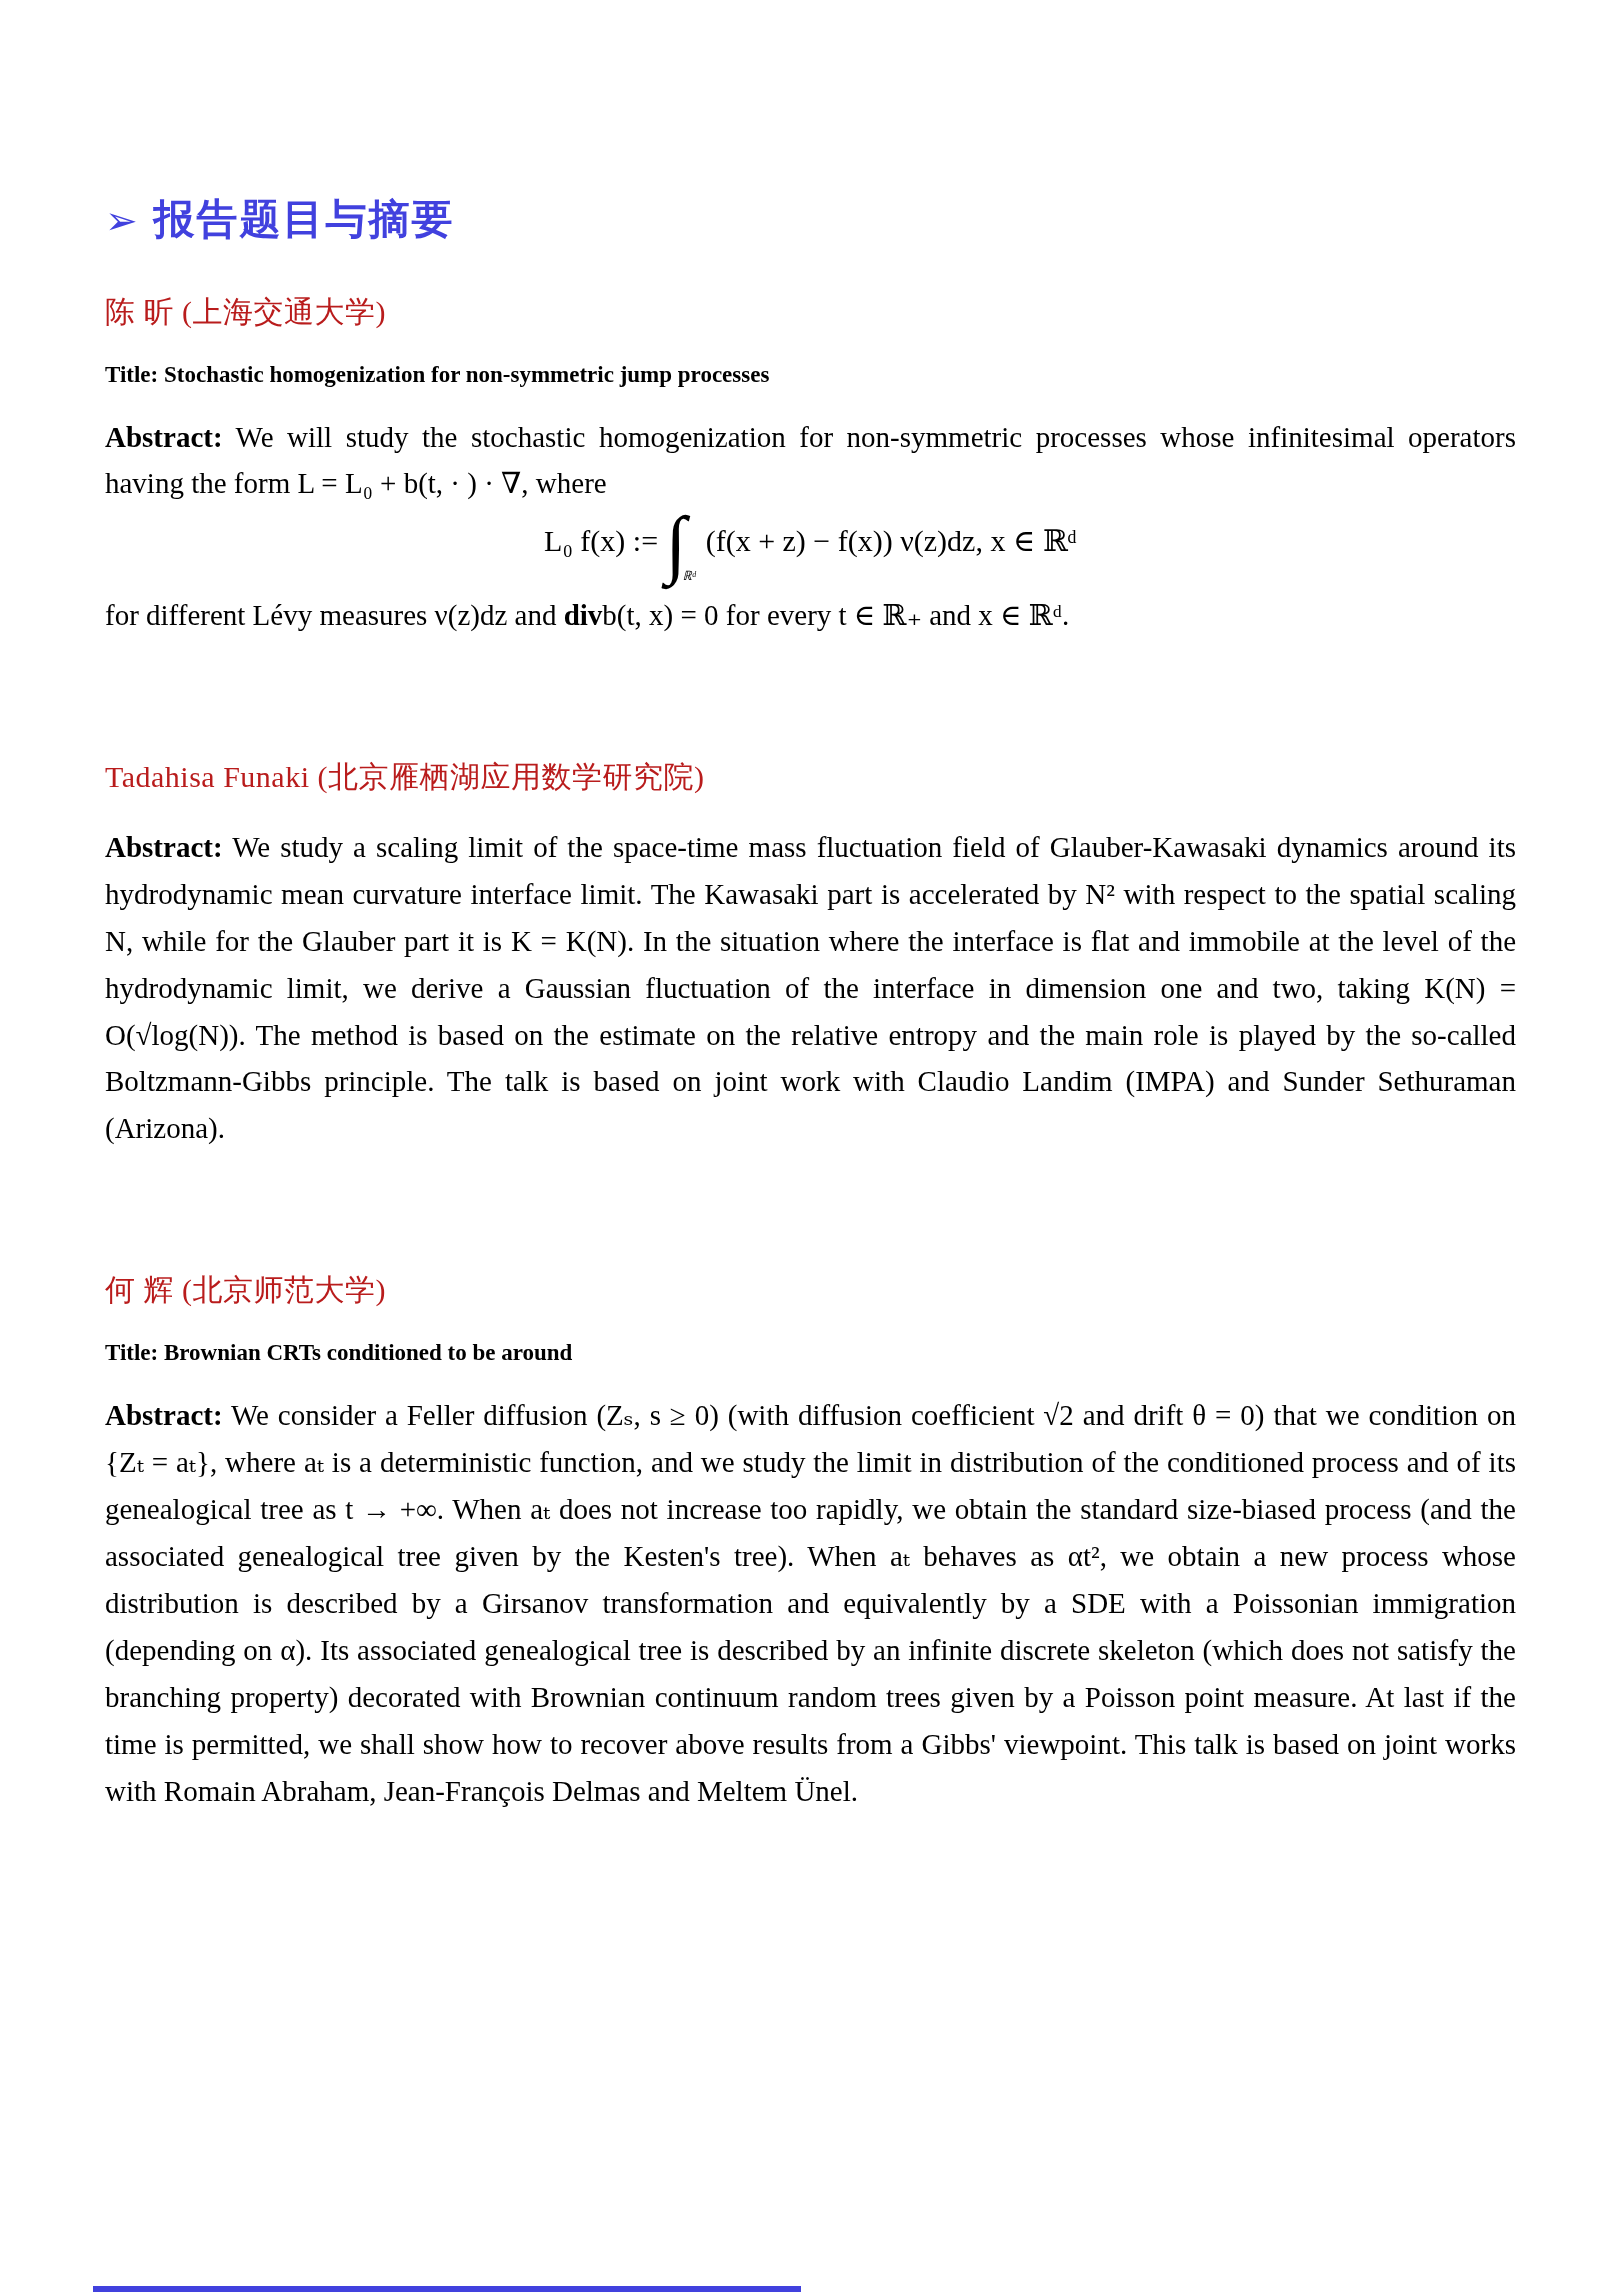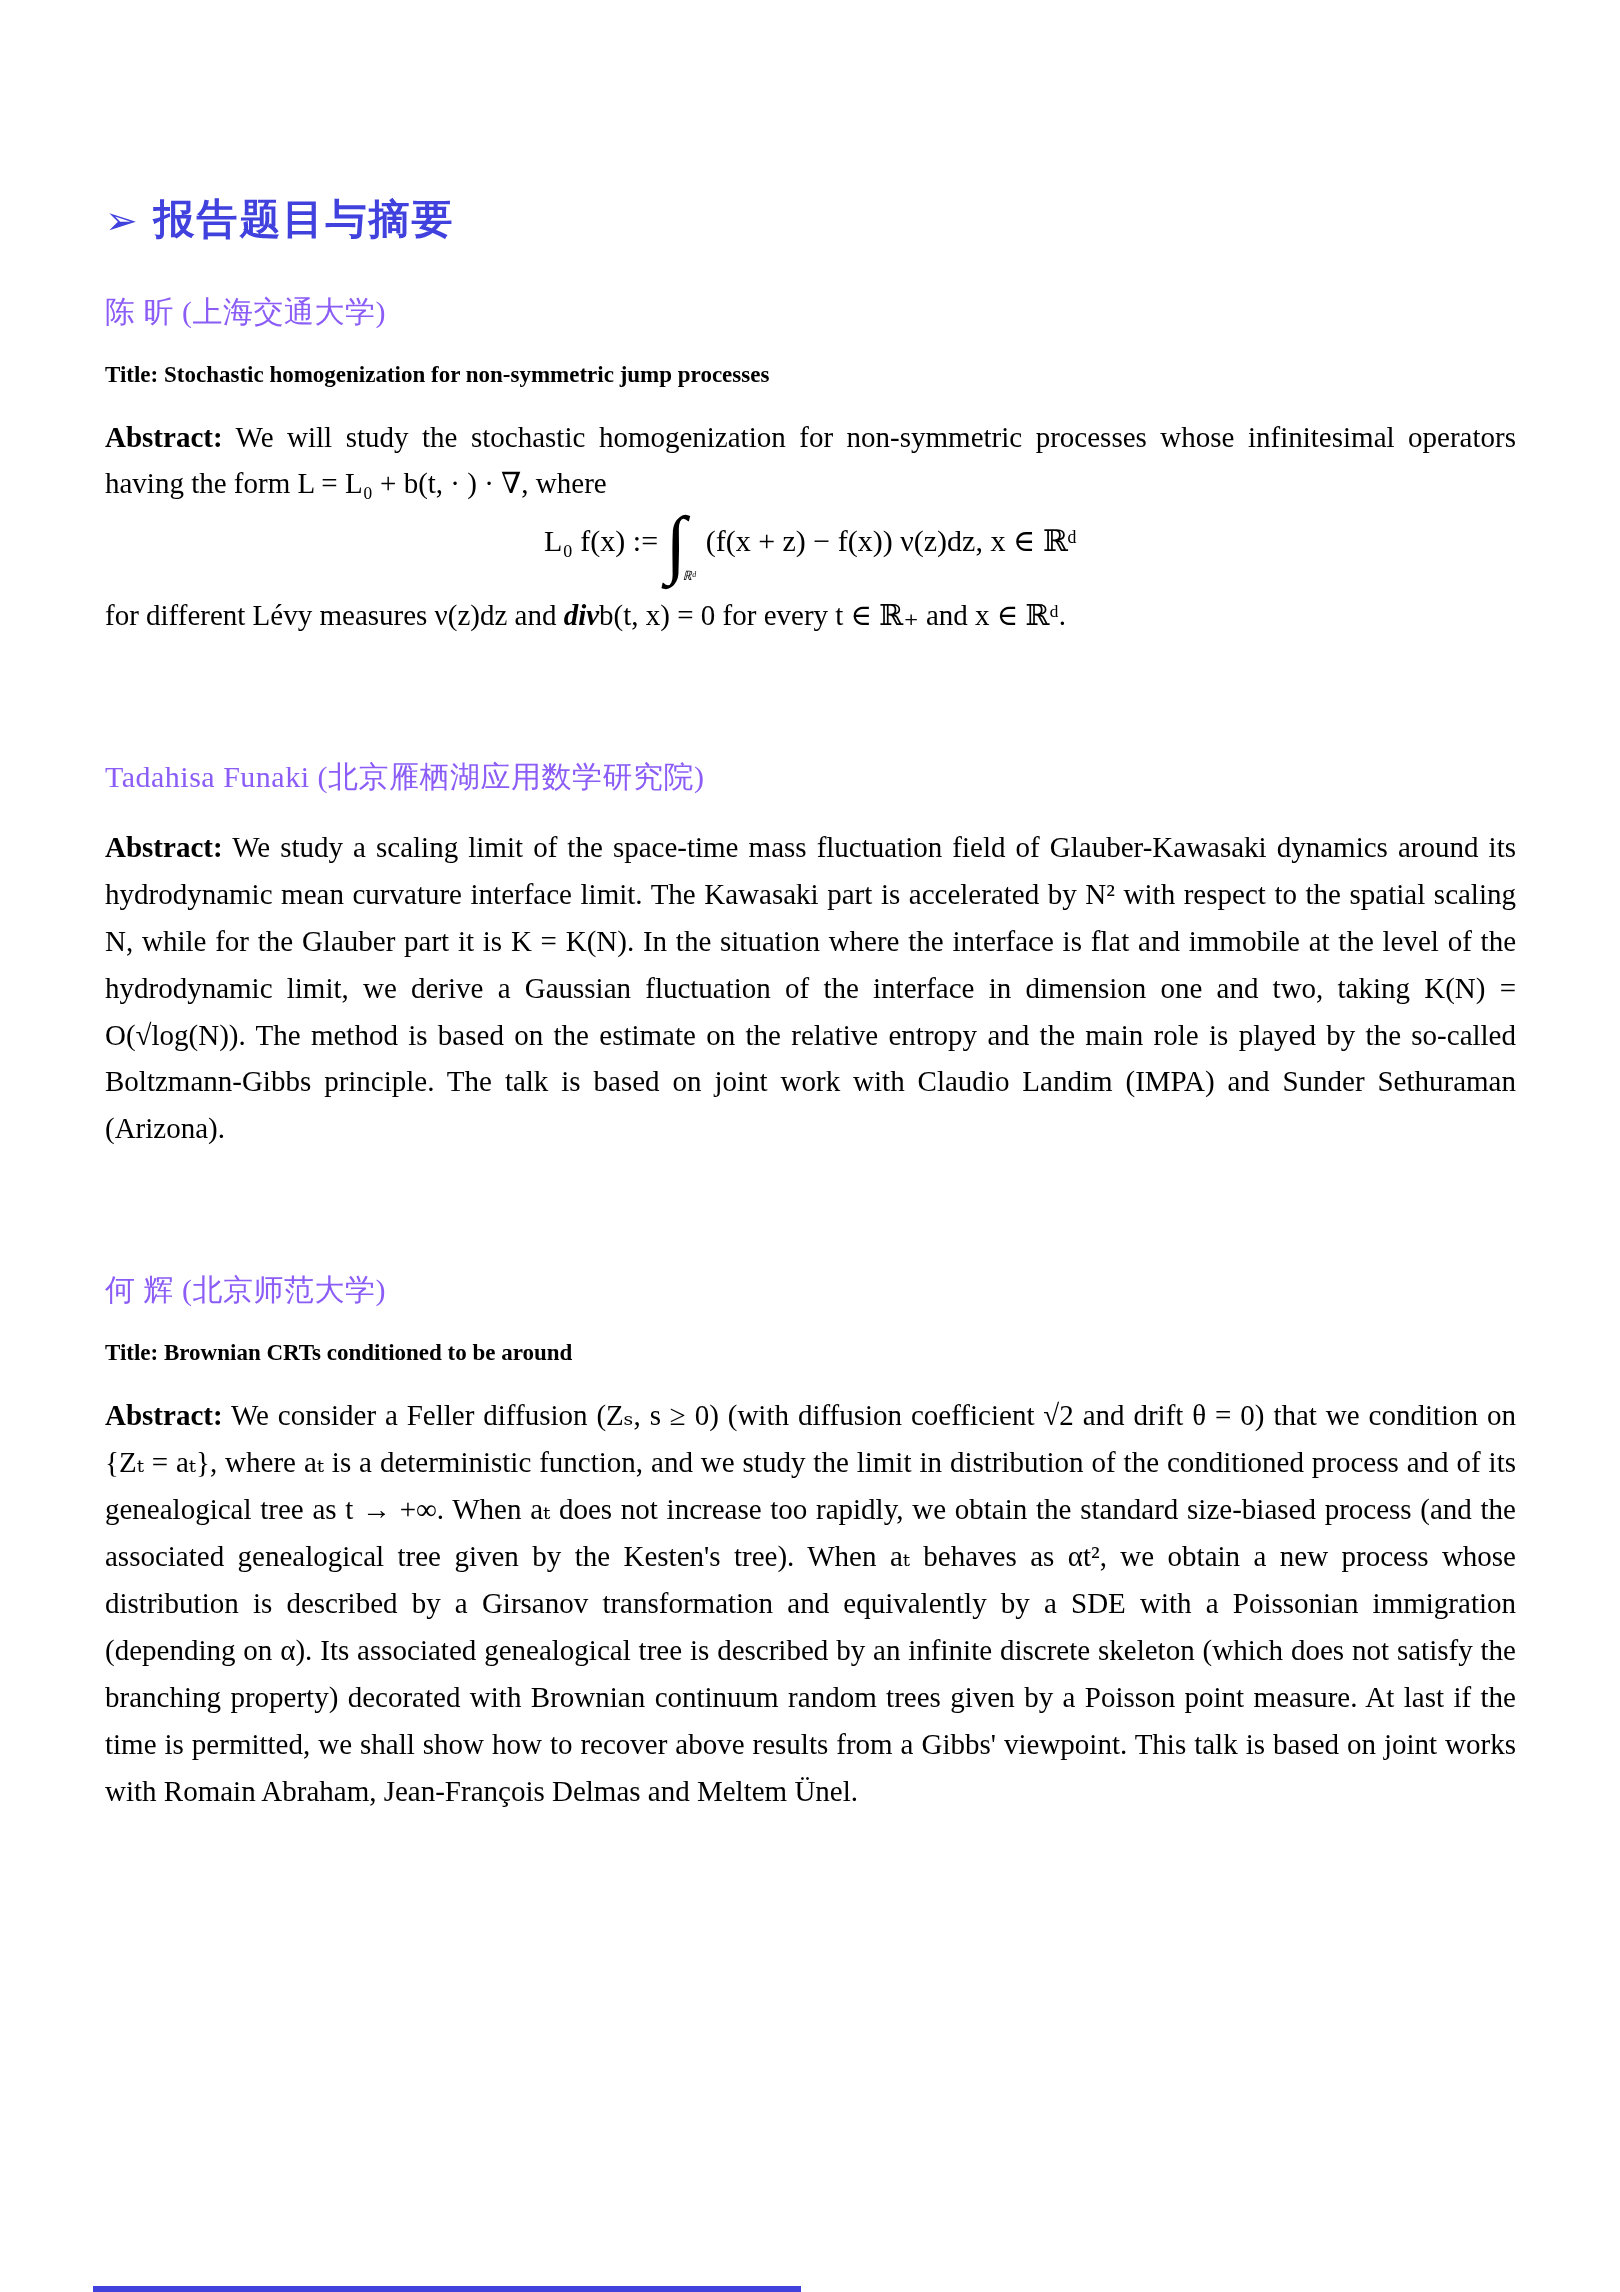--- a/index.html
+++ b/index.html
@@ -28,37 +28,37 @@
     gap:13.7px;
   }
   .heading .bullet{
     font-size:39px;
     font-weight:normal;
     transform:translateY(1px);
   }
   .talk{margin-top:118px;}
   .talk.first{margin-top:45px;}
   .speaker{
-    color:#8b5cf6;
+    color:#b91c1c;
     font-size:30px;
     letter-spacing:0.5px;
   }
   .talk-title{
     margin-top:29px;
     font-size:23px;
     font-weight:bold;
   }
   .abstract{
     margin-top:25.5px;
     font-size:29px;
     line-height:1.62;
     text-align:justify;
   }
   .abstract .label{font-weight:bold;}
-  .abstract .boldword{font-weight:bold;font-style:italic;}
+  .abstract .boldword{font-weight:bold;}
   .formula{
     text-align:center;
     margin:9.8px 0 5.9px 0;
     font-size:30px;
     white-space:nowrap;
   }
   .formula .math{}
   .big-int{
     font-size:76px;
     line-height:0;

